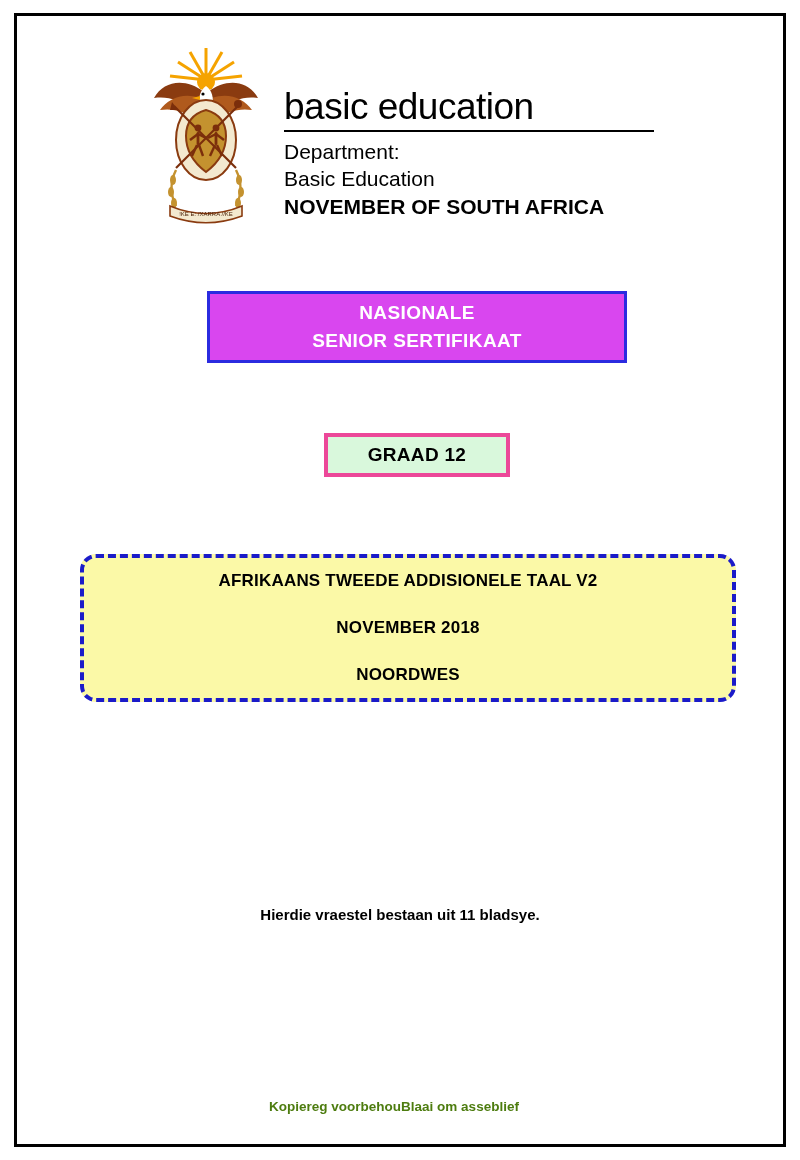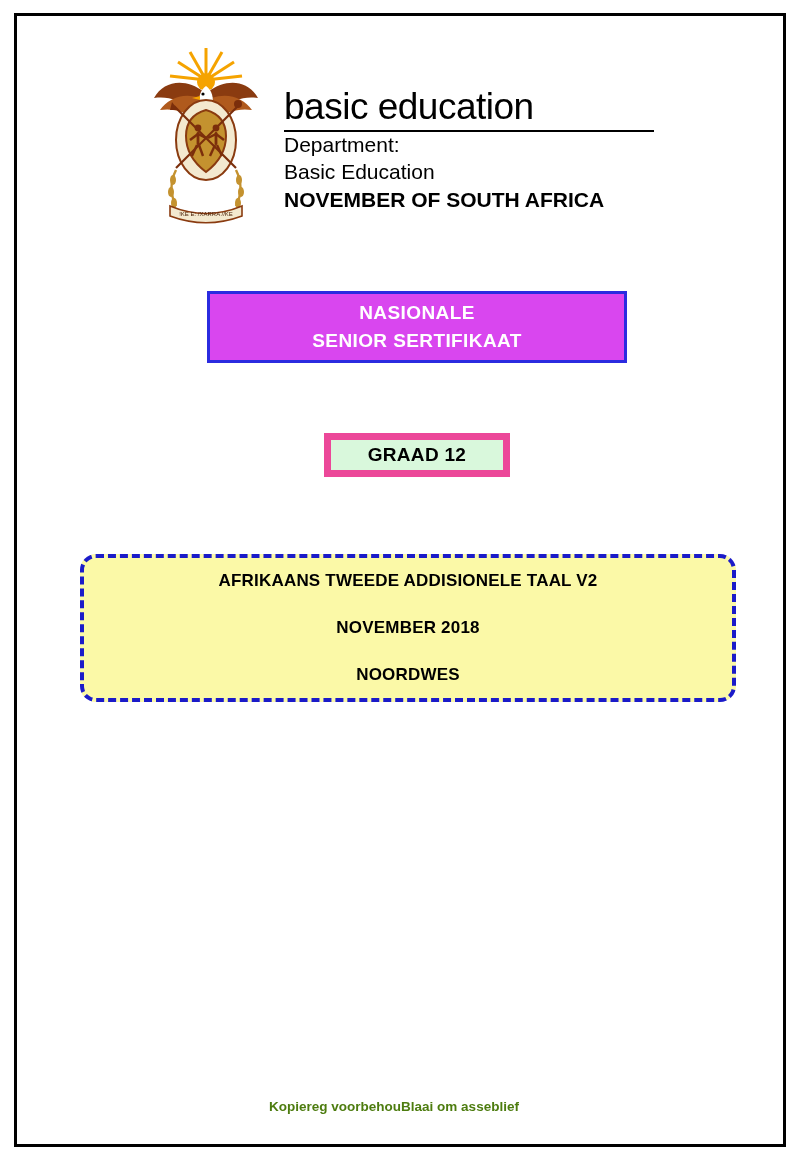--- a/index.html
+++ b/index.html
@@ -64,21 +64,21 @@
     line-height: 1;
     padding-bottom: 5px;
     border-bottom: 2px solid #000;
     font-weight: 400;
   }
   .dept-line1, .dept-line2 {
     font-size: 21px;
     line-height: 1.28;
     color: #000;
   }
-  .dept-line1 { padding-top: 0; }
+  .dept-line1 { padding-top: 7px; }
   .dept-line3 {
     font-size: 21px;
     font-weight: bold;
     line-height: 1.3;
     color: #000;
   }
 
   
   .crest svg { display: block; }
 
@@ -104,21 +104,21 @@
   }
 
   
   .grade-box {
     position: absolute;
     left: 307px;
     top: 417px;
     width: 186px;
     height: 44px;
     background: #d9f8dc;
-    border: 7px solid #ec4899;
+    border: 4px solid #ec4899;
     box-sizing: border-box;
     display: flex;
     align-items: center;
     justify-content: center;
     font-weight: bold;
     font-size: 19px;
     color: #000;
     letter-spacing: 0.3px;
   }
 
@@ -274,20 +274,21 @@
       <span>GRAAD 12</span>
     </div>
 
     <div class="subject-box">
       <div>AFRIKAANS TWEEDE ADDISIONELE TAAL V2</div>
       <div>NOVEMBER 2018</div>
       <div>NOORDWES</div>
     </div>
 
 
+    <div class="pages-note">Hierdie vraestel bestaan uit 11 bladsye.</div>
 
     <div class="footer">
       <div>Kopiereg voorbehou</div>
       <div>Blaai om asseblief</div>
     </div>
 
   </div>
 </div>
 
 </body></html>

